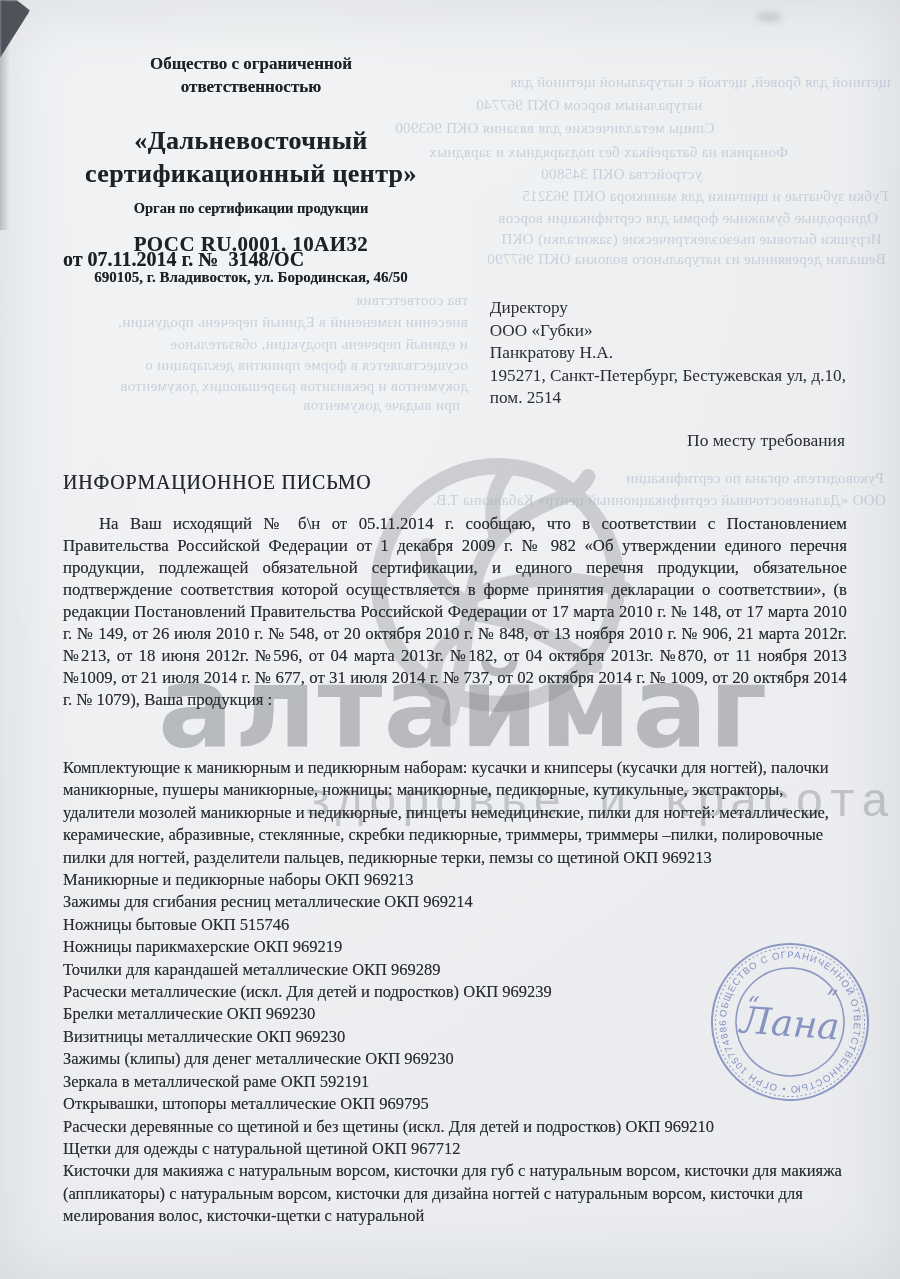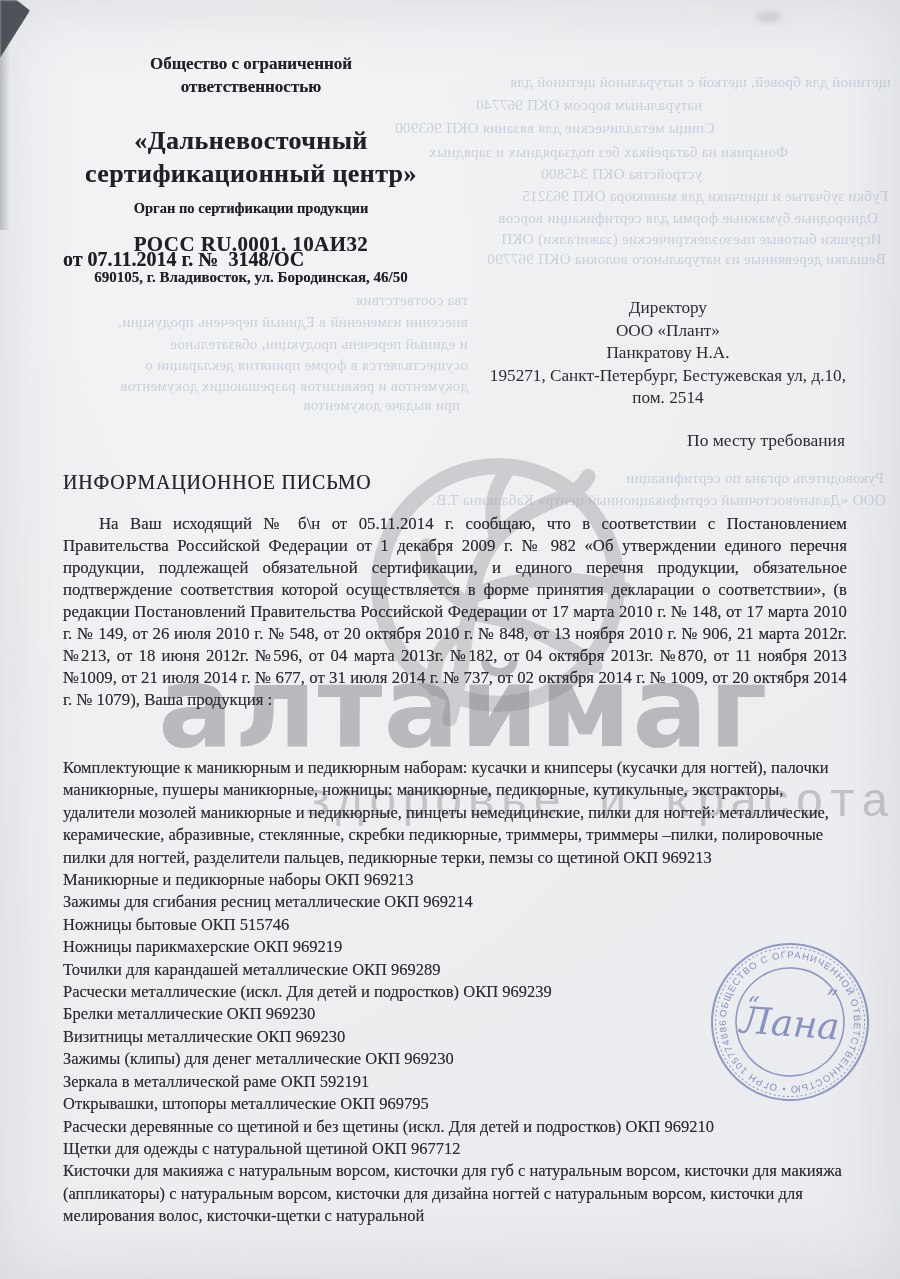--- a/index.html
+++ b/index.html
@@ -41,21 +41,21 @@
     color:#1e2126;text-shadow:0 0 .6px rgba(30,33,38,.55);}
   .lh-small{font-weight:bold;font-size:17px;line-height:23px;}
   .lh-name{font-weight:bold;font-size:26px;line-height:33px;margin-top:26px;letter-spacing:.4px;}
   .lh-organ{font-weight:bold;font-size:14.5px;line-height:18px;margin-top:9px;font-family:Liberation Serif, serif;}
   .lh-ross{font-weight:bold;font-size:21px;line-height:19px;margin-top:18px;letter-spacing:.4px;}
   .lh-address{font-weight:bold;font-size:15px;margin-top:15px;white-space:nowrap;}
   .refline{position:absolute;left:63px;top:248px;font-weight:bold;font-size:20px;
     color:#1c1f24;text-shadow:0 0 .6px rgba(28,31,36,.6);white-space:pre;}
 
   
-  .addressee{position:absolute;right:54px;top:297px;text-align:center;
+  .addressee{position:absolute;right:54px;top:297px;text-align:left;
     font-size:17.2px;line-height:22.6px;}
   .delivery{position:absolute;right:55px;top:430px;font-size:17.5px;}
 
   
   .title{position:absolute;left:63px;top:471px;width:784px;text-align:left;
     font-size:20px;letter-spacing:.8px;color:#25272c;text-shadow:0 0 .5px rgba(37,39,44,.6);}
   .para1{position:absolute;left:63px;top:513px;width:784px;
     font-size:16.8px;line-height:22px;text-align:justify;text-indent:36px;
     text-shadow:0 0 .4px rgba(42,44,49,.5);}
   .products{position:absolute;left:63px;top:757px;width:788px;
@@ -122,21 +122,21 @@
       <div>сертификационный центр»</div>
     </div>
     <div class="lh-organ">Орган по сертификации продукции</div>
     <div class="lh-ross">РОСС RU.0001. 10АИ32</div>
     <div class="lh-address">690105, г. Владивосток, ул. Бородинская, 46/50</div>
   </div>
   <div class="refline">от 07.11.2014 г. №  3148/ОС</div>
 
   <div class="addressee">
     <div>Директору</div>
-    <div>ООО «Плант»</div>
+    <div>ООО «Губки»</div>
     <div>Панкратову Н.А.</div>
     <div>195271, Санкт-Петербург, Бестужевская ул, д.10,</div>
     <div>пом. 2514</div>
   </div>
   <div class="delivery">По месту требования</div>
 
   <div class="title">ИНФОРМАЦИОННОЕ ПИСЬМО</div>
   <div class="para1">На Ваш исходящий № б\н от 05.11.2014 г. сообщаю, что в соответствии с Постановлением Правительства Российской Федерации от 1 декабря 2009 г. № 982 «Об утверждении единого перечня продукции, подлежащей обязательной сертификации, и единого перечня продукции, обязательное подтверждение соответствия которой осуществляется в форме принятия декларации о соответствии», (в редакции Постановлений Правительства Российской Федерации от 17 марта 2010 г. № 148, от 17 марта 2010 г. № 149, от 26 июля 2010 г. № 548, от 20 октября 2010 г. № 848, от 13 ноября 2010 г. № 906, 21 марта 2012г. №213, от 18 июня 2012г. №596, от 04 марта 2013г. №182, от 04 октября 2013г. №870, от 11 ноября 2013 №1009, от 21 июля 2014 г. № 677, от 31 июля 2014 г. № 737, от 02 октября 2014 г. № 1009, от 20 октября 2014 г. № 1079), Ваша продукция :</div>
 
   <div class="products">

